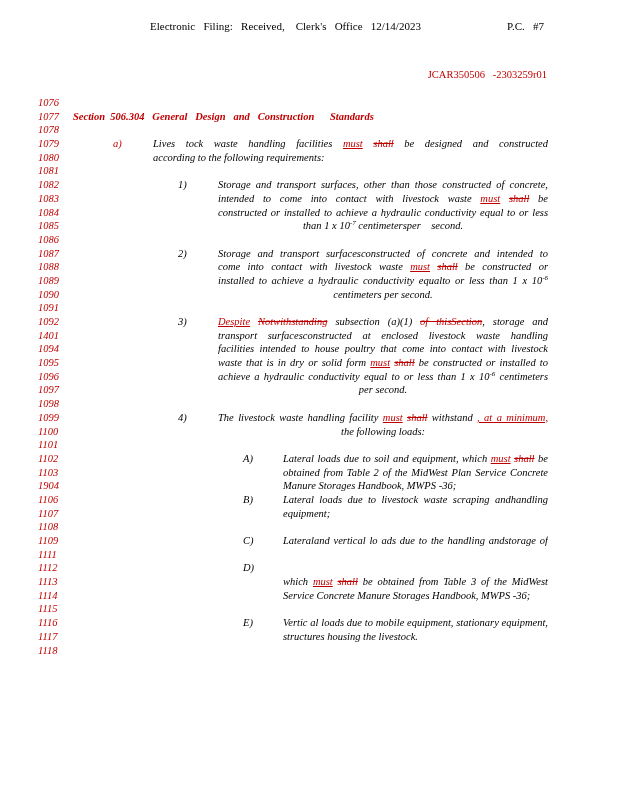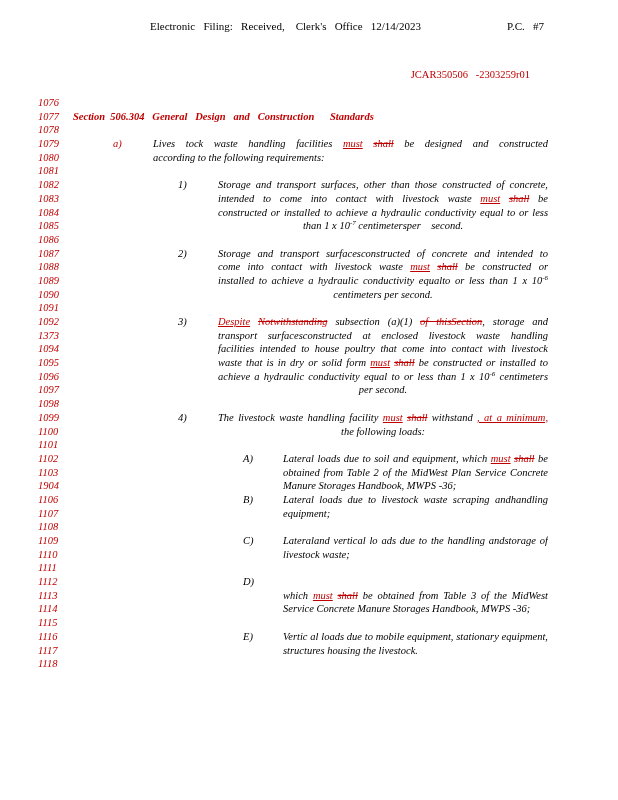--- a/index.html
+++ b/index.html
@@ -6,21 +6,21 @@
   html,body{margin:0;padding:0;}
   body{
     width:618px;height:800px;position:relative;background:var(--bg);
     font-family:"Liberation Serif", serif;color:var(--ink);
     overflow:hidden;
   }
   .page{position:absolute;inset:0;}
   .hdr{position:absolute;top:20px;left:12px;right:0;height:14px;font-size:11px;}
   .hdr .filing{position:absolute;left:138px;top:0;white-space:nowrap;}
   .hdr .pc{position:absolute;right:74px;top:0;white-space:nowrap;}
-  .ref{position:absolute;top:69px;right:88px;font-size:10.5px;color:var(--red);white-space:nowrap;}
+  .ref{position:absolute;top:69px;right:71px;font-size:10.5px;color:var(--red);white-space:nowrap;}
   .lines{position:absolute;top:96px;left:38px;width:510px;font-size:10.5px;font-style:italic;}
   .line{display:flex;height:13.69px;line-height:13.69px;overflow:hidden;}
   .lineno{flex:0 0 35px;color:var(--red);}
   .content{position:relative;width:475px;box-sizing:border-box;}
   .indent-1{padding-left:80px;}
   .indent-2{padding-left:145px;text-align:center;}
   .indent-3{padding-left:210px;}
   .label{position:absolute;top:0;}
   .indent-1 > .label{left:40px;}
   .indent-2 > .label{left:105px;}
@@ -106,21 +106,21 @@
       </div>
       <div class="line">
         <span class="lineno">1091</span>
         <div class="content indent-0"></div>
       </div>
       <div class="line just">
         <span class="lineno">1092</span>
         <div class="content indent-2"><span class="label seg-k">3)</span><span class="seg seg-a">Despite</span><span class="seg seg-k"> </span><span class="seg seg-d">Notwithstanding</span><span class="seg seg-k"> subsection (a)(1) </span><span class="seg seg-d">of thisSection</span><span class="seg seg-k">, storage and</span></div>
       </div>
       <div class="line just">
-        <span class="lineno">1373</span>
+        <span class="lineno">1401</span>
         <div class="content indent-2"><span class="seg seg-k">transport surfacesconstructed at enclosed livestock waste handling</span></div>
       </div>
       <div class="line just">
         <span class="lineno">1094</span>
         <div class="content indent-2"><span class="seg seg-k">facilities intended to house poultry that come into contact with livestock</span></div>
       </div>
       <div class="line just">
         <span class="lineno">1095</span>
         <div class="content indent-2"><span class="seg seg-k">waste that is in dry or solid form </span><span class="seg seg-a">must</span><span class="seg seg-k"> </span><span class="seg seg-d">shall</span><span class="seg seg-k"> be constructed or installed to</span></div>
       </div>
@@ -168,24 +168,20 @@
         <span class="lineno">1107</span>
         <div class="content indent-3"><span class="seg seg-k">equipment;</span></div>
       </div>
       <div class="line">
         <span class="lineno">1108</span>
         <div class="content indent-0"></div>
       </div>
       <div class="line just">
         <span class="lineno">1109</span>
         <div class="content indent-3"><span class="label seg-k">C)</span><span class="seg seg-k">Lateraland vertical lo ads due to the handling andstorage of</span></div>
-      </div>
-      <div class="line">
-        <span class="lineno">1110</span>
-        <div class="content indent-3"><span class="seg seg-k">livestock waste;</span></div>
       </div>
       <div class="line">
         <span class="lineno">1111</span>
         <div class="content indent-0"></div>
       </div>
       <div class="line just">
         <span class="lineno">1112</span>
         <div class="content indent-3"><span class="label seg-k">D)</span></div>
       </div>
       <div class="line just">

